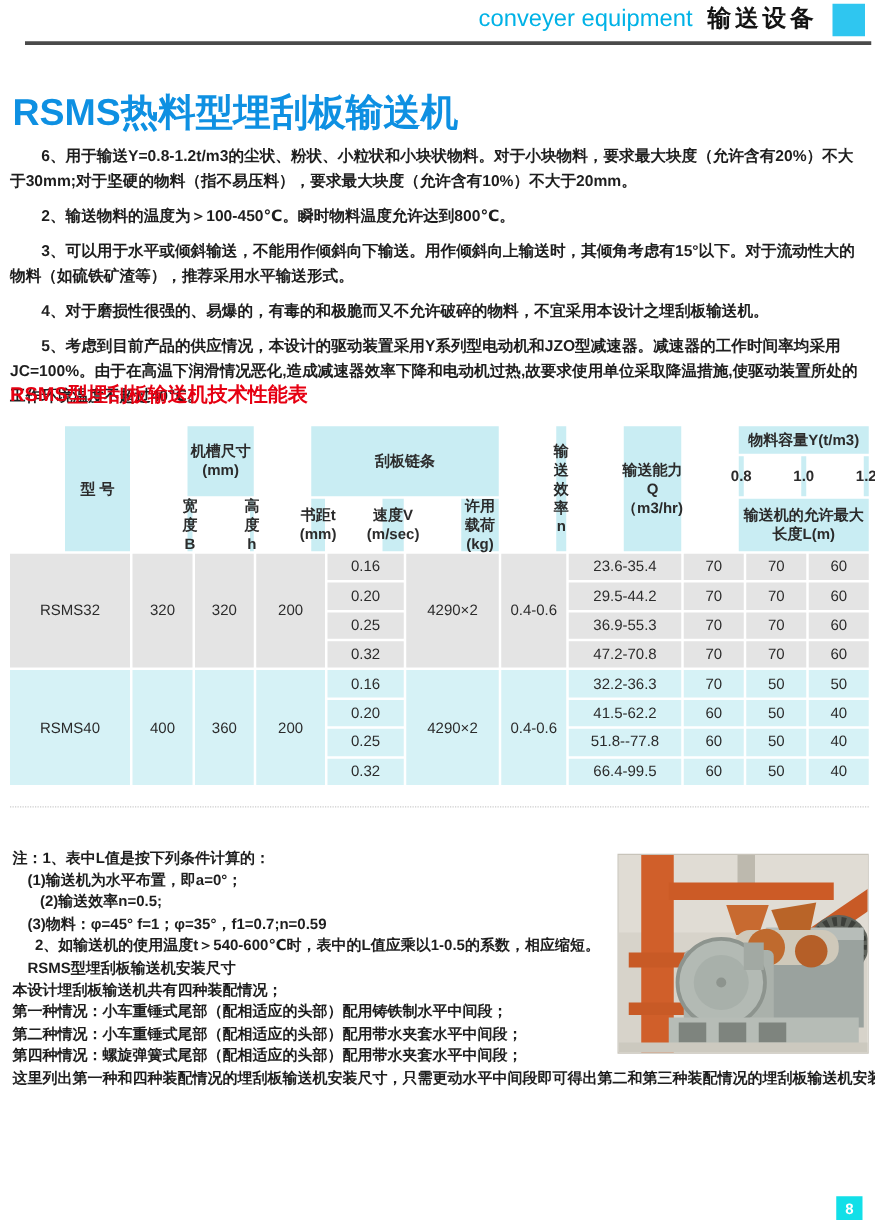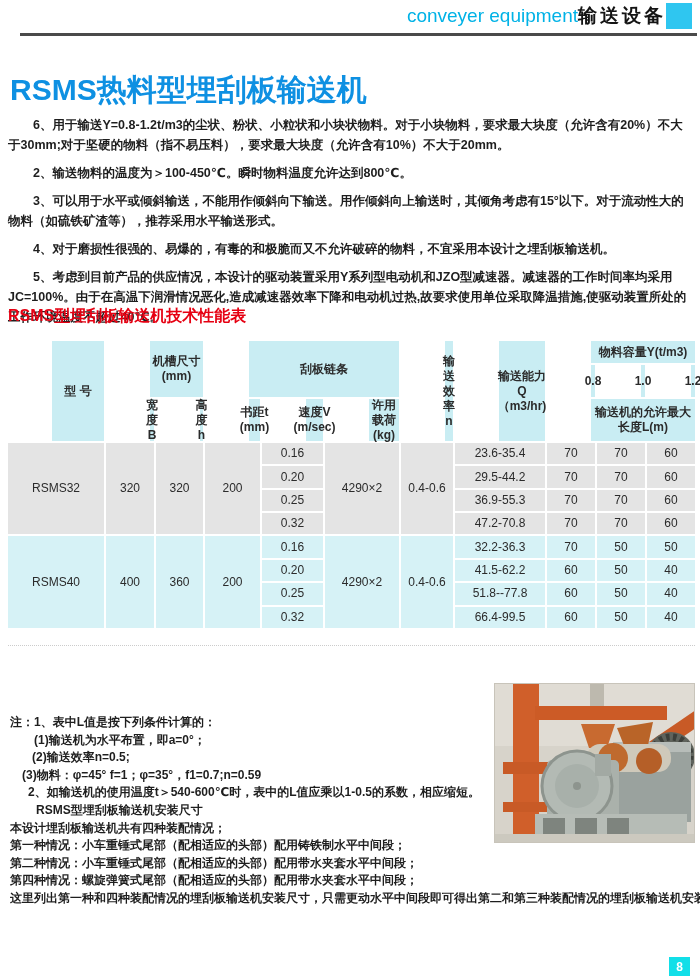--- a/index.html
+++ b/index.html
@@ -5,21 +5,21 @@
   * { box-sizing: border-box; }
   html,body { margin:0; padding:0; }
   body {
     width:700px; height:980px; background:#ffffff;
     font-family:"Liberation Sans","DejaVu Sans",sans-serif;
     color:#1c1c1c;
   }
   .page { position:relative; width:700px; height:980px; overflow:hidden; background:#fff; }
 
   
-  .topbar { position:absolute; top:2px; right:8px; display:flex; align-items:center; }
+  .topbar { position:absolute; top:2px; right:8px; display:flex; align-items:center; gap:12px; }
   .topbar-en { color:#00b2e6; font-size:19px; line-height:28px; }
   .topbar-zh { color:#141414; font-size:19px; font-weight:bold; letter-spacing:3px; line-height:28px; }
   .topbar-square { width:26px; height:26px; background:#2fc6f0; }
   .topbar-line { position:absolute; top:33px; left:20px; width:677px; height:3px; background:#4a4a4a; }
 
   
   .doc-title { position:absolute; left:10px; top:70px; font-size:30px; font-weight:bold; color:#0e90e2; }
 
   
   .intro { position:absolute; left:8px; top:115px; width:687px; font-size:12.5px; line-height:20px; font-weight:bold; color:#1e1e1e; }
@@ -36,21 +36,21 @@
     font-size:12px; color:#2b2b2b;
   }
   .tc { display:flex; align-items:center; justify-content:center; text-align:center; white-space:pre-line; line-height:1.25; }
   .hd { background:#c9edf3; font-weight:bold;margin-left:44px; }
   .g  { background:#e4e4e4; }
   .c  { background:#d6f2f6; }
 
   .table-after-line { position:absolute; top:645px; left:8px; width:687px; border-top:1px dotted #cccccc; }
 
   
-  .notes { position:absolute; left:10px; top:714px; width:687px; font-size:12px; font-weight:bold; color:#1e1e1e; }
+  .notes { position:absolute; left:10px; top:678px; width:687px; font-size:12px; font-weight:bold; color:#1e1e1e; }
   .note-line { line-height:17.6px; height:17.6px; white-space:nowrap; }
 
   
   .photo { position:absolute; left:494px; top:683px; width:201px; height:160px; overflow:hidden; border:1px solid #c8c4ba; }
   .photo svg { display:block; }
 
   
   .page-num { position:absolute; left:669px; top:957px; width:21px; height:19px; background:#12dfe8;
     color:#ffffff; font-size:12px; font-weight:bold; display:flex; align-items:center; justify-content:center; }
 </style>
@@ -154,25 +154,25 @@
     <div class="tc c" style="grid-area:10/11/11/12">40</div>
     <div class="tc c" style="grid-area:11/9/12/10">60</div>
     <div class="tc c" style="grid-area:11/10/12/11">50</div>
     <div class="tc c" style="grid-area:11/11/12/12">40</div>
   </div>
 
   <div class="table-after-line"></div>
 
   <div class="notes">
     <div class="note-line">注：1、表中L值是按下列条件计算的：</div>
-    <div class="note-line" style="margin-left:24px">(1)输送机为水平布置，即a=0°；</div>
+    <div class="note-line" style="margin-left:12px">(1)输送机为水平布置，即a=0°；</div>
     <div class="note-line" style="margin-left:22px">(2)输送效率n=0.5;</div>
     <div class="note-line" style="margin-left:12px">(3)物料：φ=45° f=1；φ=35°，f1=0.7;n=0.59</div>
     <div class="note-line" style="margin-left:18px">2、如输送机的使用温度t＞540-600℃时，表中的L值应乘以1-0.5的系数，相应缩短。</div>
-    <div class="note-line" style="margin-left:26px">RSMS型埋刮板输送机安装尺寸</div>
+    <div class="note-line" style="margin-left:12px">RSMS型埋刮板输送机安装尺寸</div>
     <div class="note-line">本设计埋刮板输送机共有四种装配情况；</div>
     <div class="note-line">第一种情况：小车重锤式尾部（配相适应的头部）配用铸铁制水平中间段；</div>
     <div class="note-line">第二种情况：小车重锤式尾部（配相适应的头部）配用带水夹套水平中间段；</div>
     <div class="note-line">第四种情况：螺旋弹簧式尾部（配相适应的头部）配用带水夹套水平中间段；</div>
     <div class="note-line">这里列出第一种和四种装配情况的埋刮板输送机安装尺寸，只需更动水平中间段即可得出第二和第三种装配情况的埋刮板输送机安装尺寸。</div>
   </div>
 
   <div class="photo">
     <svg width="201" height="160" viewBox="0 0 201 160" xmlns="http://www.w3.org/2000/svg">
       <rect width="201" height="160" fill="#d7d3ca"></rect>

